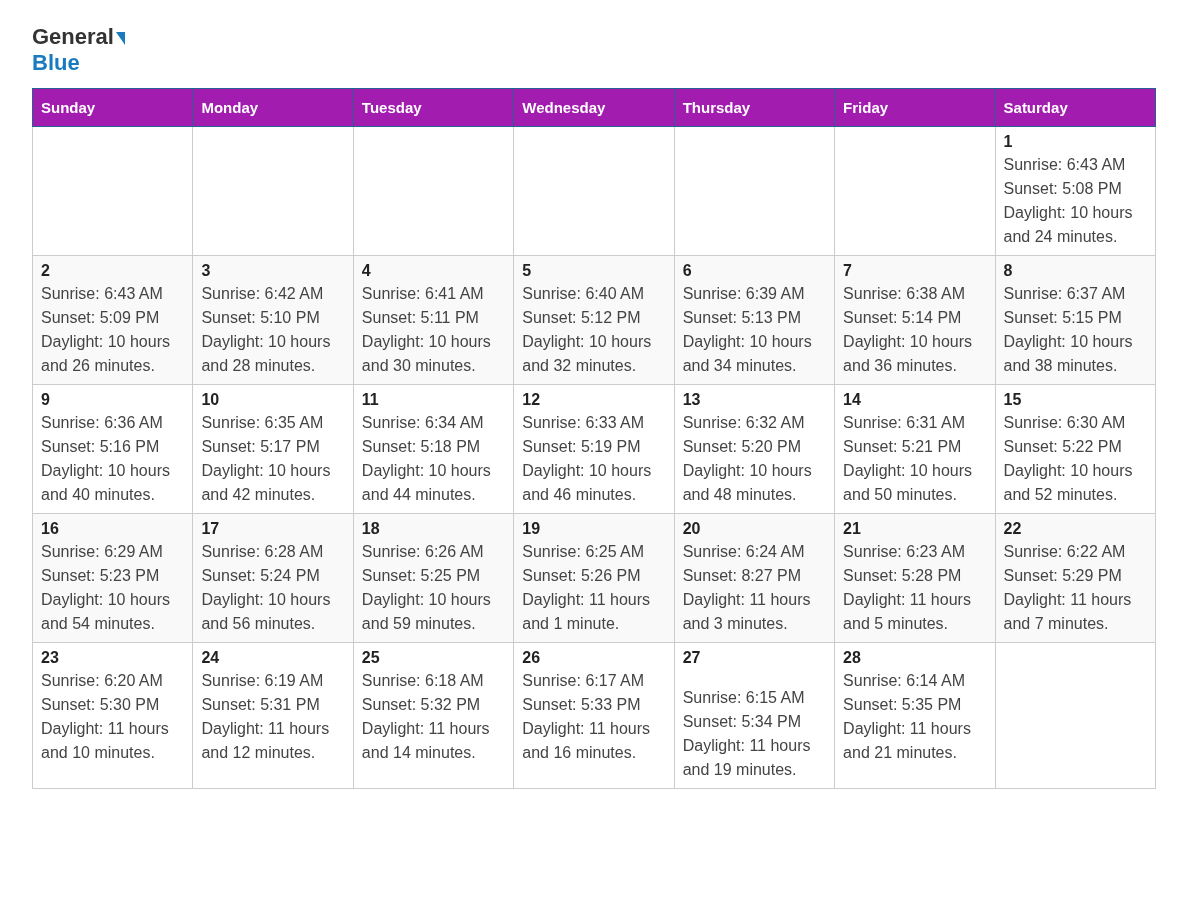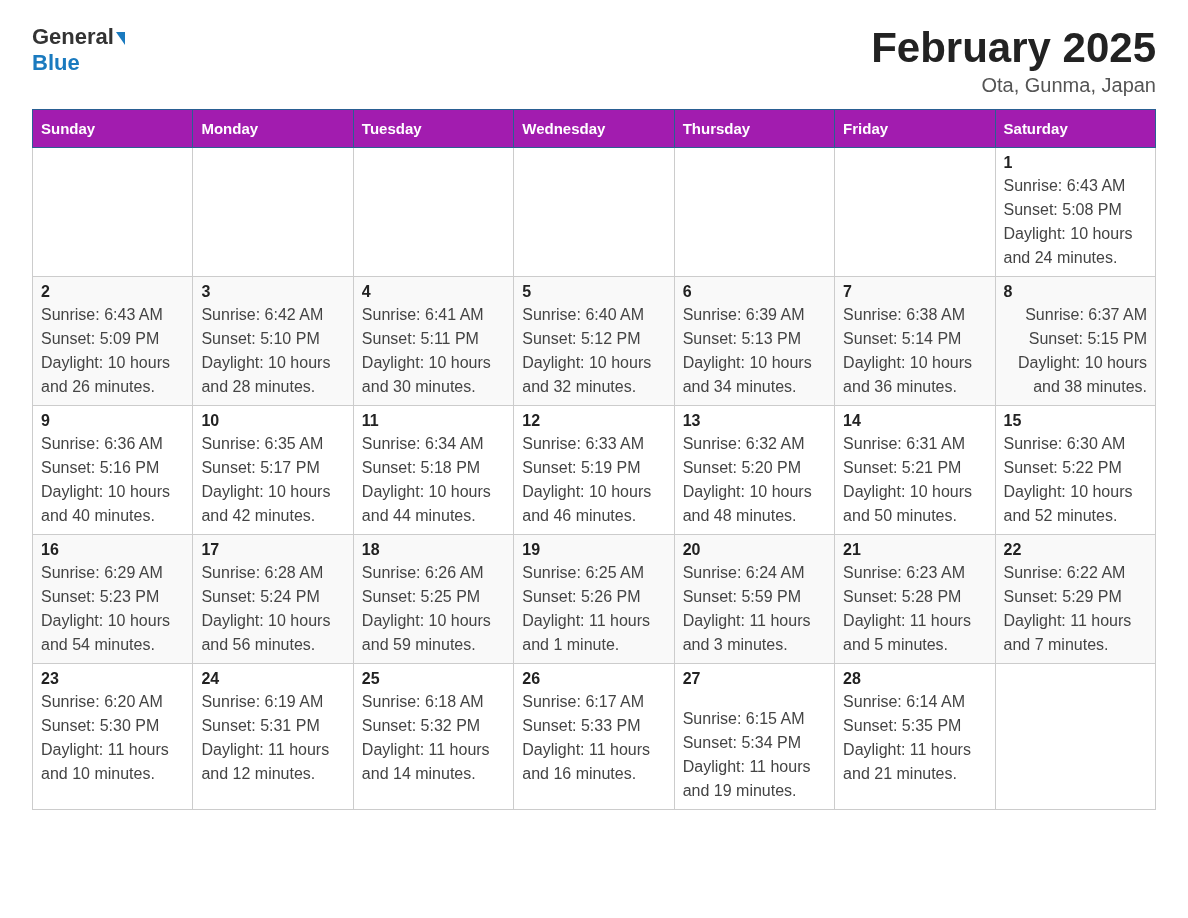--- a/index.html
+++ b/index.html
@@ -113,24 +113,20 @@
 <div class="header">
   <div class="logo">
     <div class="logo-icon">
       <div class="logo-top-row">
         <span class="logo-text-general">General</span>
         <span class="arrow-down"></span>
       </div>
       <span class="logo-text-blue">Blue</span>
     </div>
   </div>
-  <div class="title-block">
-    <div class="main-title">February 2025</div>
-    <div class="subtitle">Ota, Gunma, Japan</div>
-  </div>
 </div>
 
 <table class="calendar">
   <thead>
     <tr>
     <th>Sunday</th>
         <th>Monday</th>
         <th>Tuesday</th>
         <th>Wednesday</th>
         <th>Thursday</th>
@@ -192,21 +188,21 @@
         </td>
         <td>
           <span class="day-number">7</span>
           <div class="day-info" style="white-space: pre-line;">Sunrise: 6:38 AM
 Sunset: 5:14 PM
 Daylight: 10 hours
 and 36 minutes.</div>
         </td>
         <td>
           <span class="day-number">8</span>
-          <div class="day-info" style="white-space: pre-line; text-align: right;">Sunrise: 6:37 AM
+          <div class="day-info" style="white-space: pre-line;">Sunrise: 6:37 AM
 Sunset: 5:15 PM
 Daylight: 10 hours
 and 38 minutes.</div>
         </td>
       </tr>
       <tr>
         <td>
           <span class="day-number">9</span>
           <div class="day-info" style="white-space: pre-line;">Sunrise: 6:36 AM
 Sunset: 5:16 PM
@@ -281,21 +277,21 @@
         <td>
           <span class="day-number">19</span>
           <div class="day-info" style="white-space: pre-line;">Sunrise: 6:25 AM
 Sunset: 5:26 PM
 Daylight: 11 hours
 and 1 minute.</div>
         </td>
         <td>
           <span class="day-number">20</span>
           <div class="day-info" style="white-space: pre-line;">Sunrise: 6:24 AM
-Sunset: 5:59 PM
+Sunset: 8:27 PM
 Daylight: 11 hours
 and 3 minutes.</div>
         </td>
         <td>
           <span class="day-number">21</span>
           <div class="day-info" style="white-space: pre-line;">Sunrise: 6:23 AM
 Sunset: 5:28 PM
 Daylight: 11 hours
 and 5 minutes.</div>
         </td>

